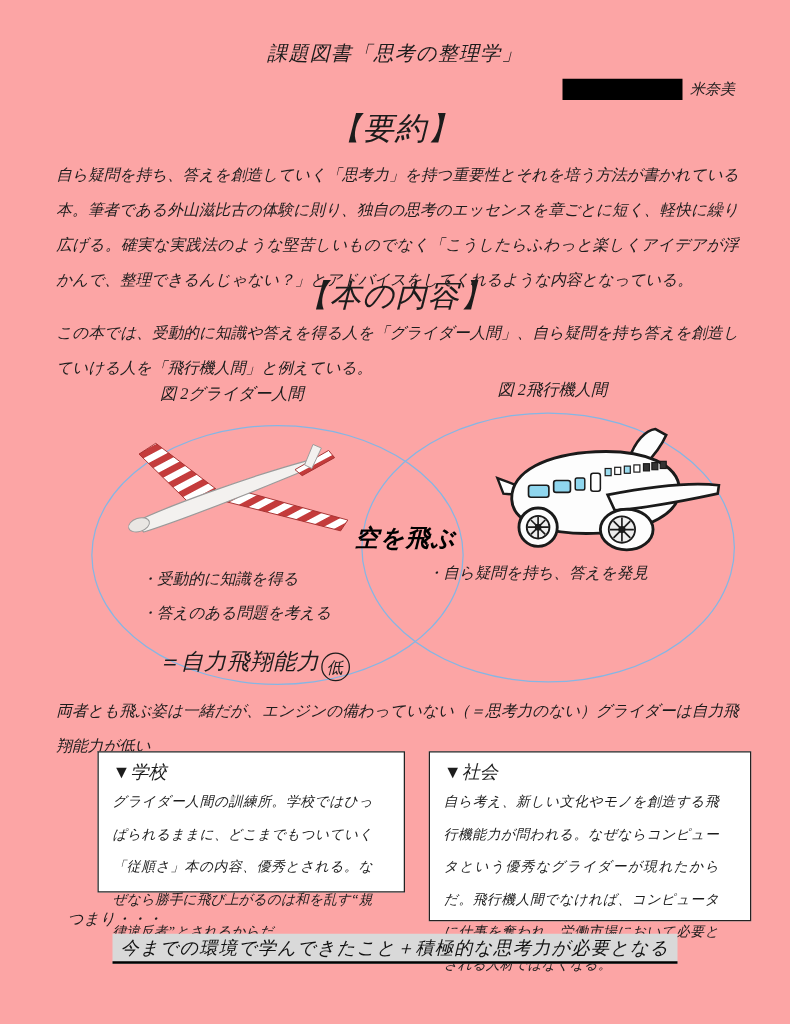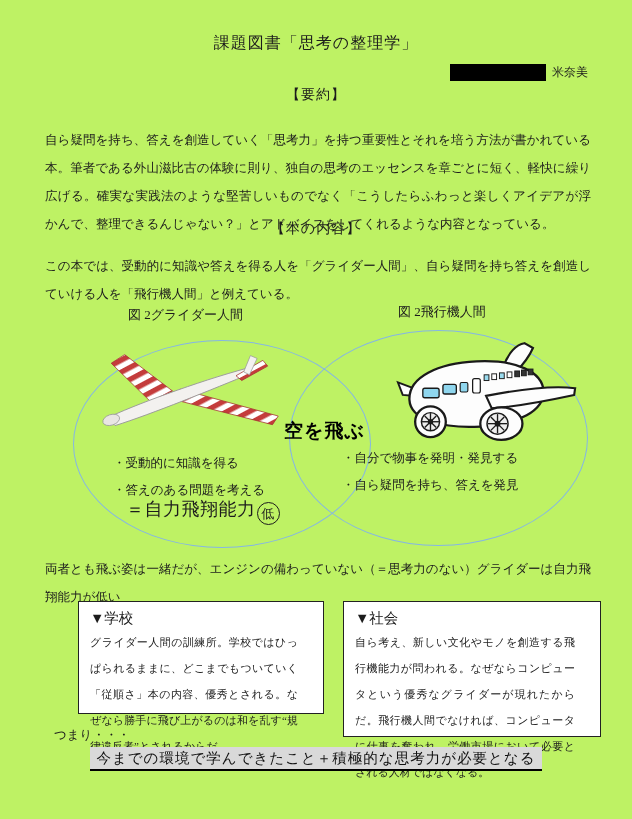--- a/index.html
+++ b/index.html
@@ -1,31 +1,32 @@
 <!DOCTYPE html>
 <html><head>
 <meta charset="utf-8">
 <style>
   html,body{margin:0;padding:0;background:#8a8a8a;}
   .page{
     position:relative; width:632px; height:819px; margin:0 auto;
-    background:#bef264; overflow:hidden;
+    background:#fca5a5; overflow:hidden;
     font-family:"Liberation Serif","DejaVu Serif",serif;
     color:#1c1c1c;
+    font-style:italic;
   }
   .doc-title{
     position:absolute; top:33px; left:0; width:100%;
     text-align:center; font-size:16px; letter-spacing:1px;
   }
   .author-row{ position:absolute; top:62px; left:450px; height:18px;text-align:right; }
   .redaction{ display:inline-block; width:96px; height:17px; background:#000; vertical-align:middle; }
   .author-name{ font-size:12px; margin-left:2px; vertical-align:middle; }
   .big-heading{
     position:absolute; left:0; width:100%; text-align:center;
-    font-size:14px; font-weight:normal; margin:0; letter-spacing:1px;
+    font-size:25px; font-weight:normal; margin:0; letter-spacing:1px;
   }
   .h-summary{ top:86px; }
   .h-content{ top:220px; }
   .para{
     position:absolute; left:45px; width:546px; margin:0;
     font-size:12.5px; line-height:28px; text-align:justify;
   }
   .p-summary{ top:126px; }
   .p-intro{ top:252px; }
   .p-note{ top:555px; }
@@ -44,21 +45,21 @@
   .overlap-label{
     position:absolute; top:118px; left:284px;
     font-family:"Liberation Sans","DejaVu Sans",sans-serif;
     font-weight:900; font-size:19px; letter-spacing:1px; color:#000;
   }
   .glider-img{ position:absolute; left:92px; top:48px; width:192px; height:90px; }
   .plane-img{ position:absolute; left:396px; top:38px; width:182px; height:110px; }
   .bullets{ position:absolute; font-size:12.5px; line-height:27px; }
   .bullets-left{ left:113px; top:150px; }
   .bullets-right{ left:342px; top:145px; }
-  .result{ position:absolute; font-size:18px; letter-spacing:0.5px; }
+  .result{ position:absolute; font-size:18px; letter-spacing:0.5px;margin-top:20px; }
   .result-left{ left:126px; top:197px; }
   .result-right{ left:372px; top:197px; }
   .circled{
     display:inline-block; width:21px; height:21px; line-height:21px;
     border:1.4px solid #1c1c1c; border-radius:50%;
     font-size:13px; text-align:center; vertical-align:-3px; margin-left:1px;
   }
 
   
   .info-box{
@@ -168,21 +169,20 @@
       <circle cx="106" cy="87" r="3" fill="#1a1a1a"></circle>
     </svg>
 
     <div class="overlap-label">空を飛ぶ</div>
 
     <div class="bullets bullets-left">
       <div>・受動的に知識を得る</div>
       <div>・答えのある問題を考える</div>
     </div>
     <div class="bullets bullets-right">
-      <div>・自分で物事を発明・発見する</div>
       <div>・自ら疑問を持ち、答えを発見</div>
     </div>
 
     <div class="result result-left">
       <span>＝自力飛翔能力</span><span class="circled">低</span>
     </div>
   </div>
 
   <p class="para p-note">両者とも飛ぶ姿は一緒だが、エンジンの備わっていない（＝思考力のない）グライダーは自力飛翔能力が低い</p>
 

